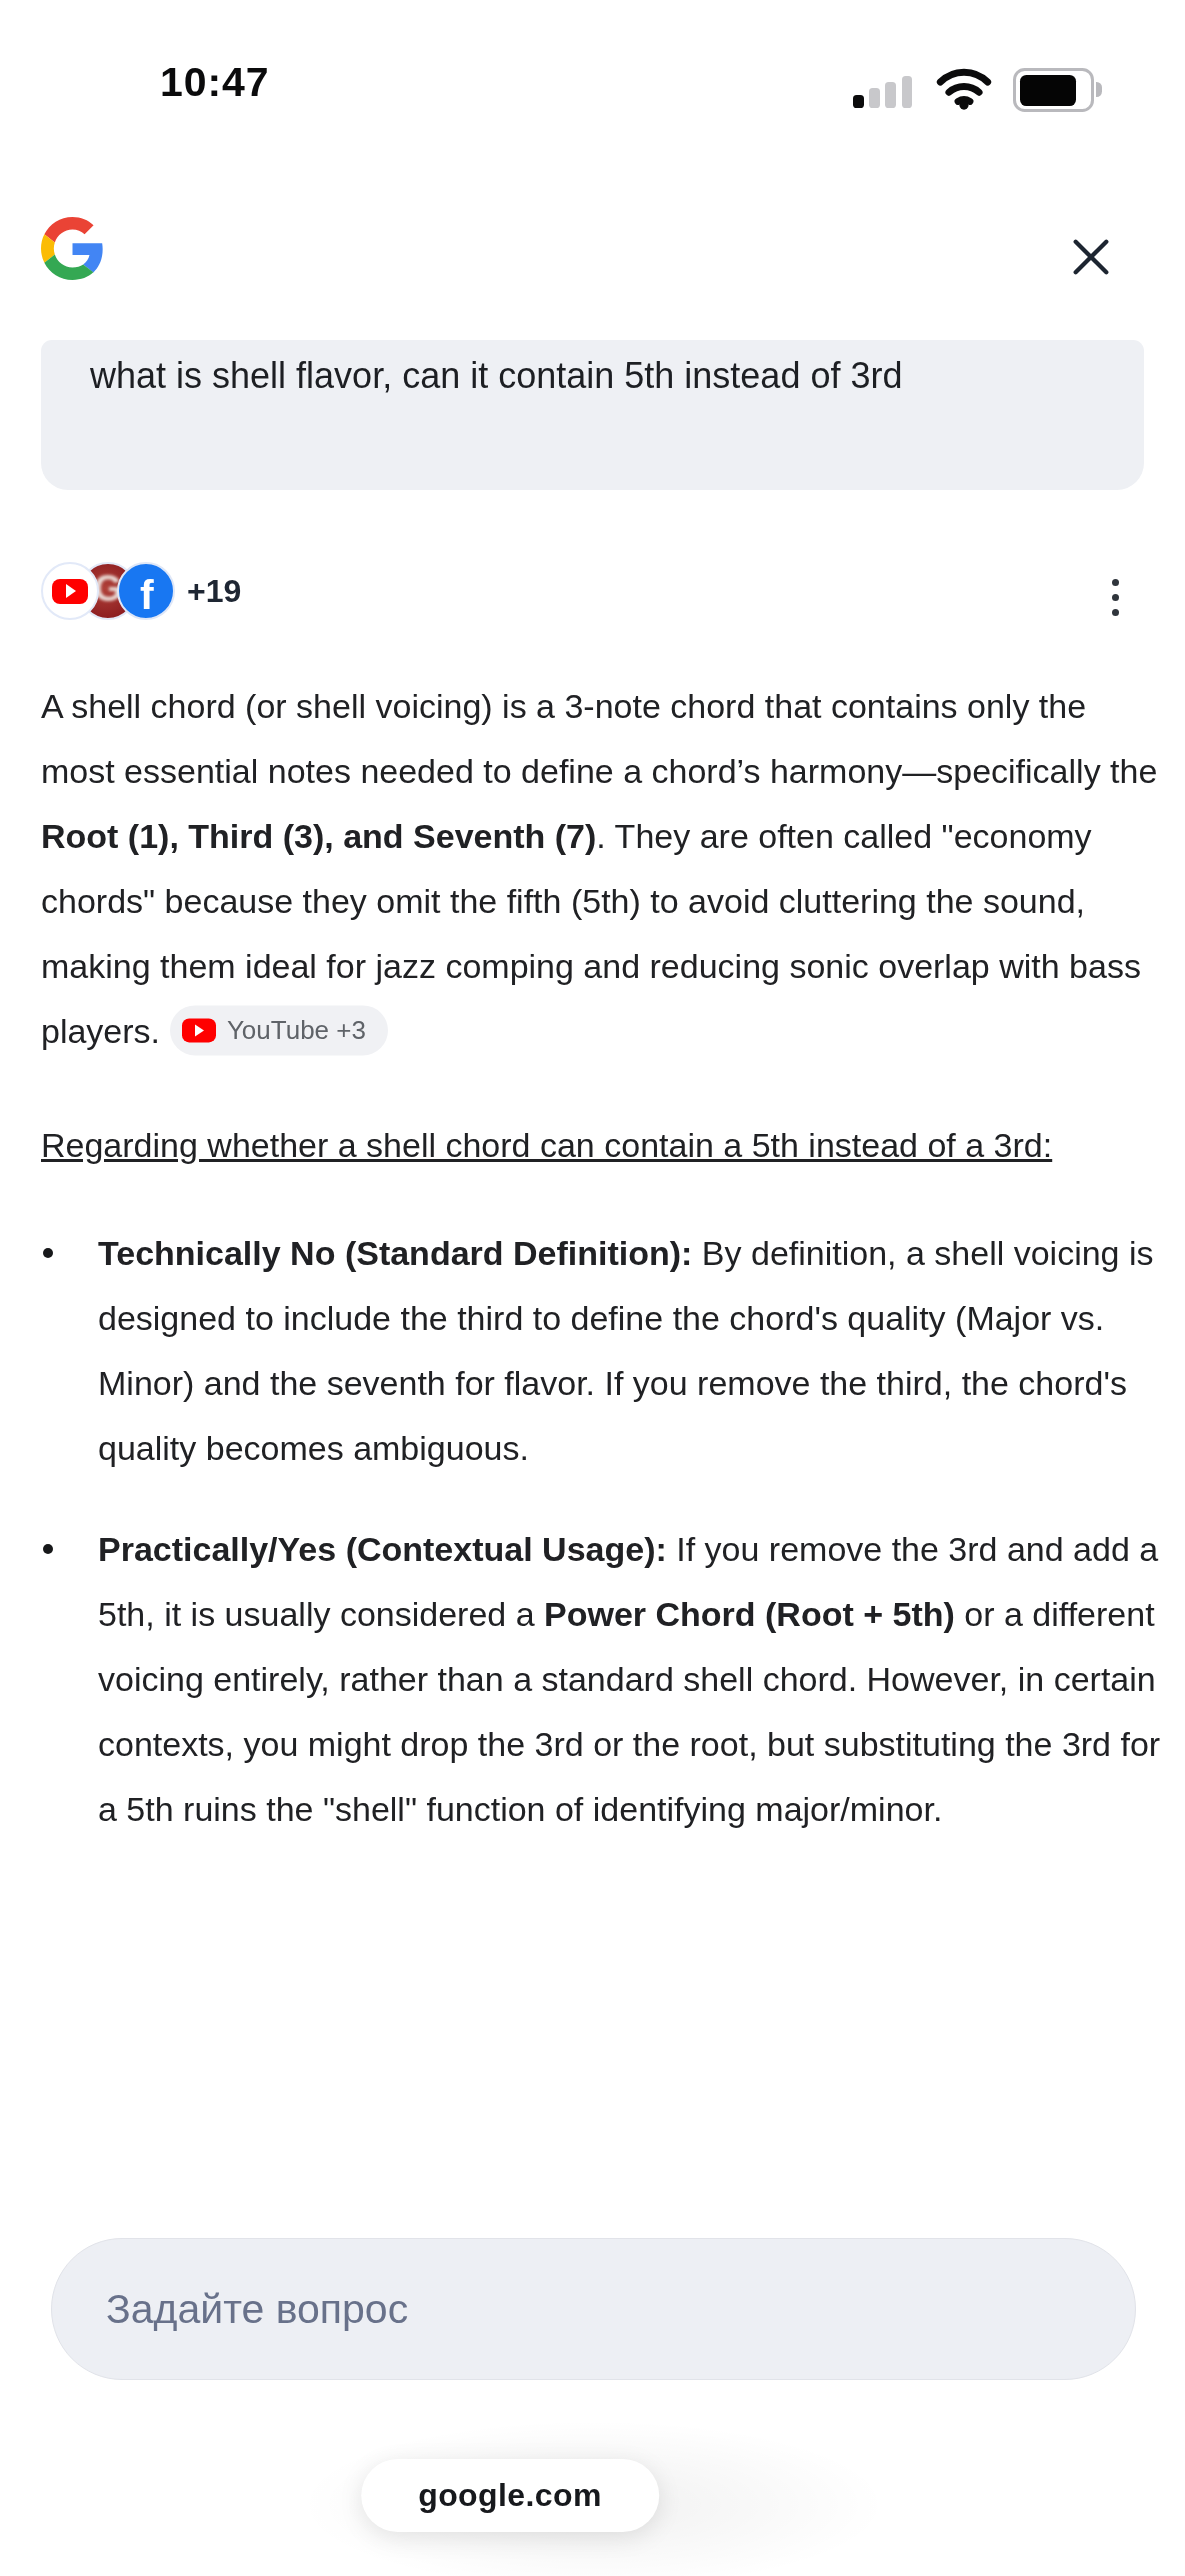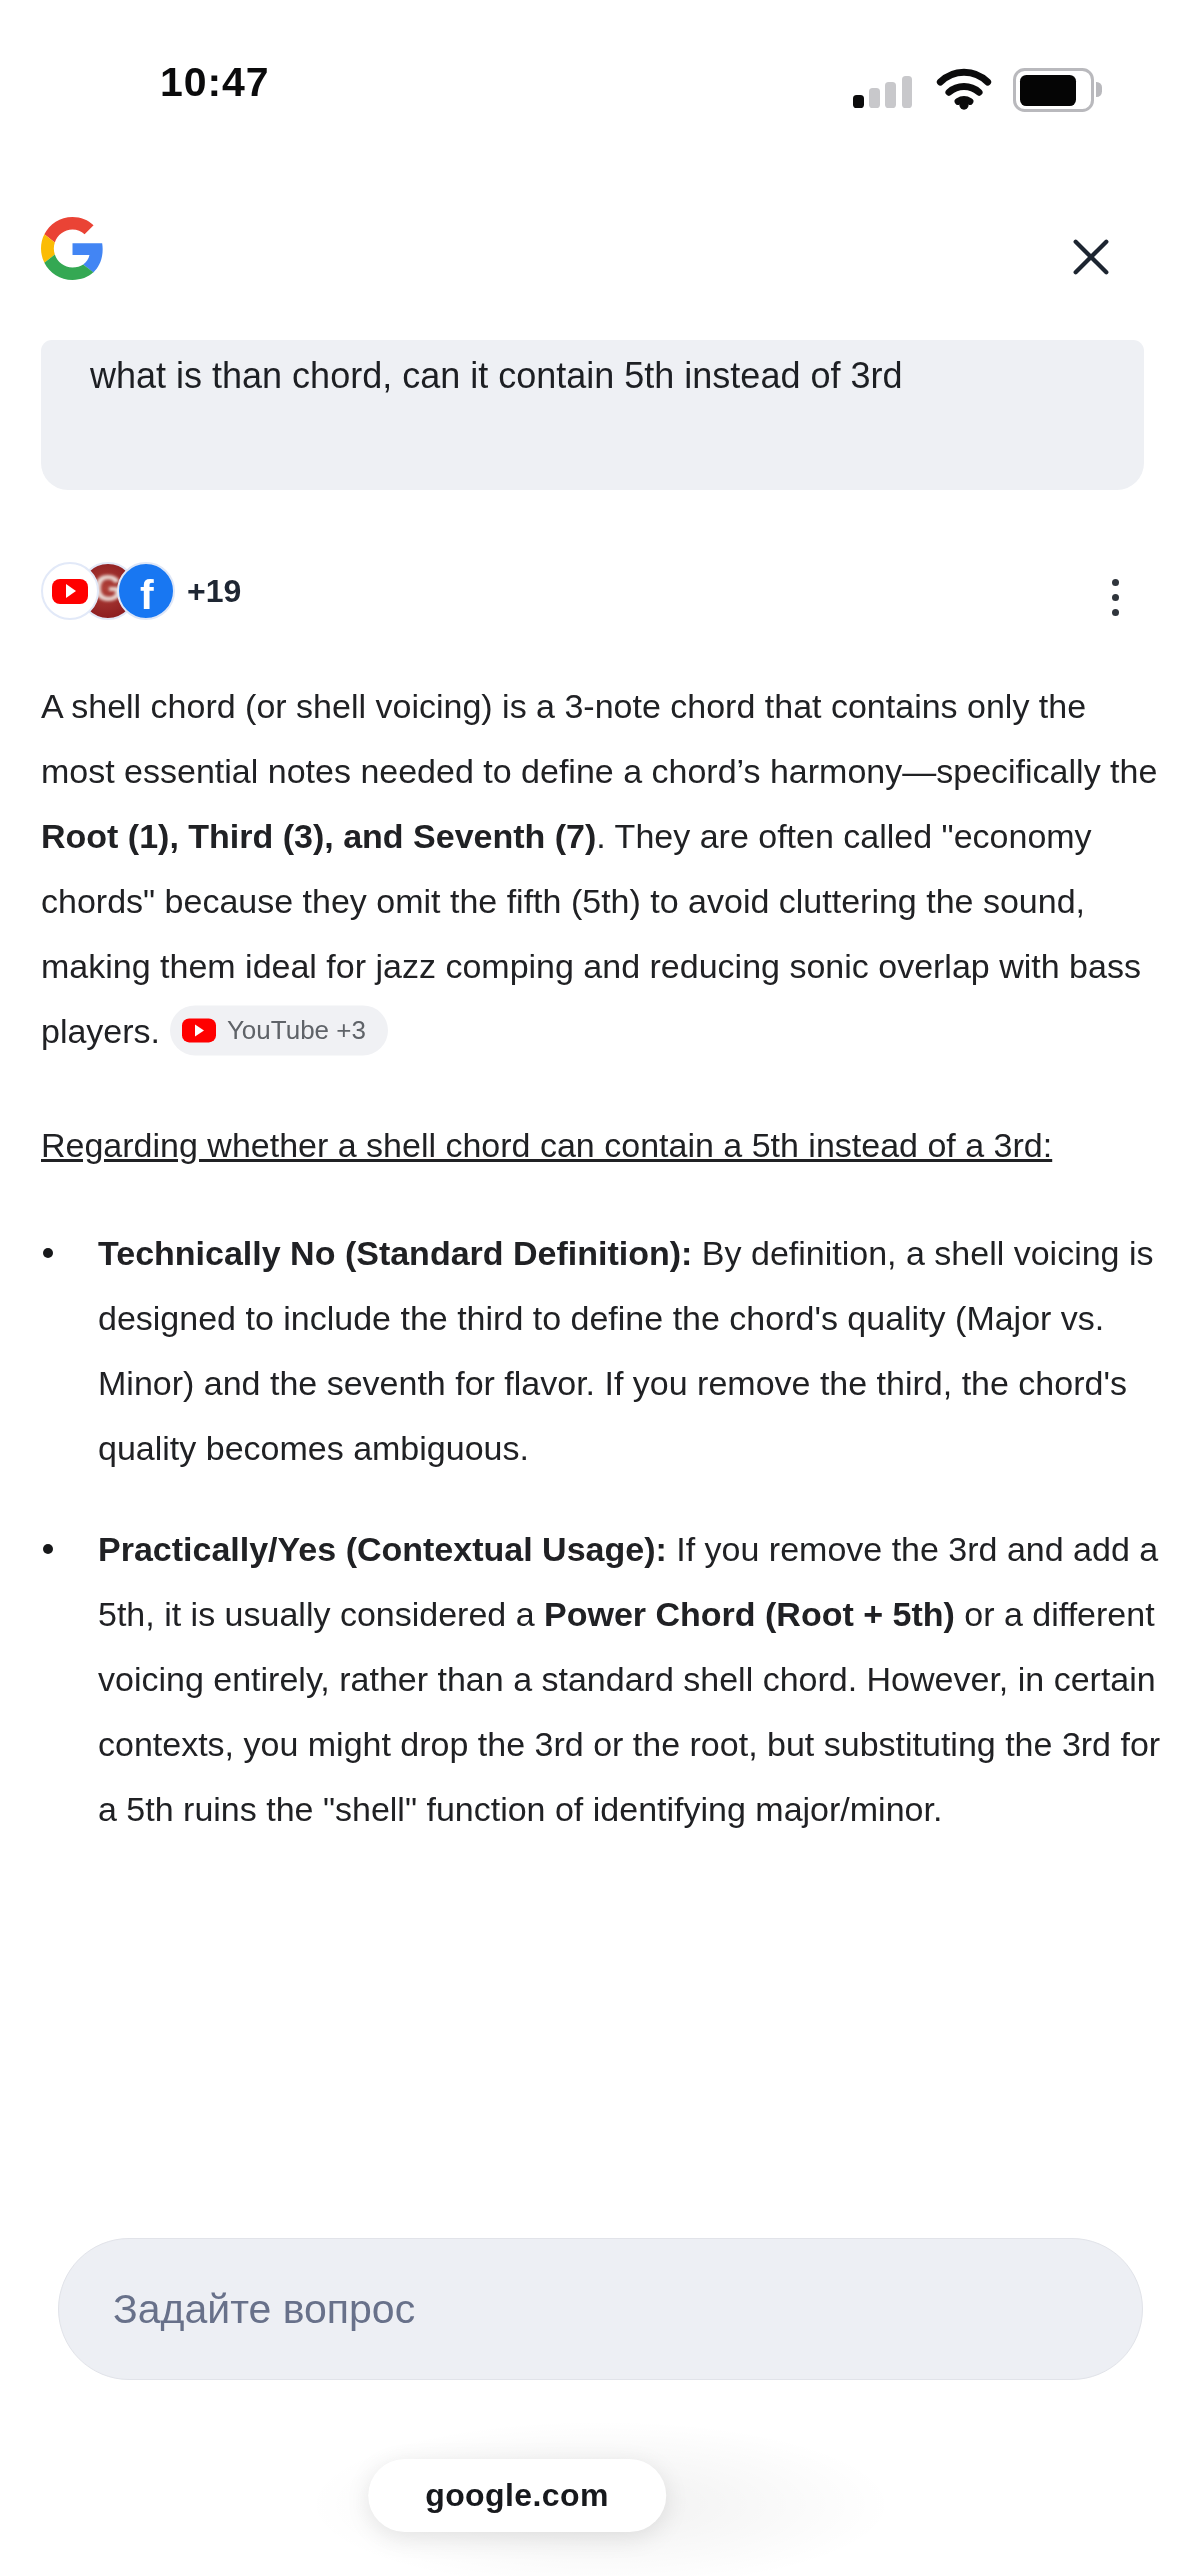--- a/index.html
+++ b/index.html
@@ -57,21 +57,21 @@
     padding:5.4px 21.6px 5.4px 12.6px;vertical-align:middle;transform:translateY(-3.6px);cursor:pointer;
   }
   .chip .yt-rect{width:34px;height:24px;border-radius:7.2px;}
   .chip .yt-tri{border-left-width:9px;border-top-width:6.3px;border-bottom-width:6.3px;margin-left:1.8px;}
   .chip-label{font-size:26px;color:#5f6368;line-height:40px;white-space:nowrap;}
   ul.points{list-style:none;margin:43px 0 0 0;padding:0;}
   ul.points li{position:relative;padding-left:57px;}
   ul.points li + li{margin-top:36px;}
   ul.points li::before{content:"";position:absolute;left:1.8px;top:27px;width:10px;height:10px;border-radius:50%;background:#17181a;}
   
-  .footer{position:absolute;left:8px;top:2211px;width:1018px;height:365px;background:#ffffff;}
+  .footer{position:absolute;left:1px;top:2211px;width:1018px;height:365px;background:#ffffff;}
   .footer::before{content:"";position:absolute;left:0;top:-23.4px;width:100%;height:23.4px;
     background:linear-gradient(to bottom, rgba(255,255,255,0), #ffffff);}
   .ask-pill{
     position:absolute;left:50px;top:27px;width:1085px;height:142px;box-sizing:border-box;
     background:#edeff4;border:1.8px solid #e1e3e9;border-radius:72px;display:flex;align-items:center;
   }
   .ask-pill input{
     flex:1;margin:0 36px 0 52px;background:transparent;border:none;outline:none;
     font-family:"Liberation Sans", sans-serif;font-size:41px;color:#333a4d;
   }
@@ -122,21 +122,21 @@
       </svg>
     </div>
     <button class="close-btn">
       <svg width="54" height="54" viewBox="0 0 24 24">
         <path d="M5.2 5.2 L18.8 18.8 M18.8 5.2 L5.2 18.8" stroke="#1d2531" stroke-width="1.9" stroke-linecap="round"></path>
       </svg>
     </button>
   </div>
 
   <div class="query-box">
-    <span>what is than chord, can it contain 5th instead of 3rd</span>
+    <span>what is shell flavor, can it contain 5th instead of 3rd</span>
   </div>
 
   <div class="sources-row">
     <div class="favicon-stack">
       <div class="favicon fav-yt">
         <div class="yt-rect">
             <div class="yt-tri"></div>
           </div>
       </div>
       <div class="favicon fav-site">

